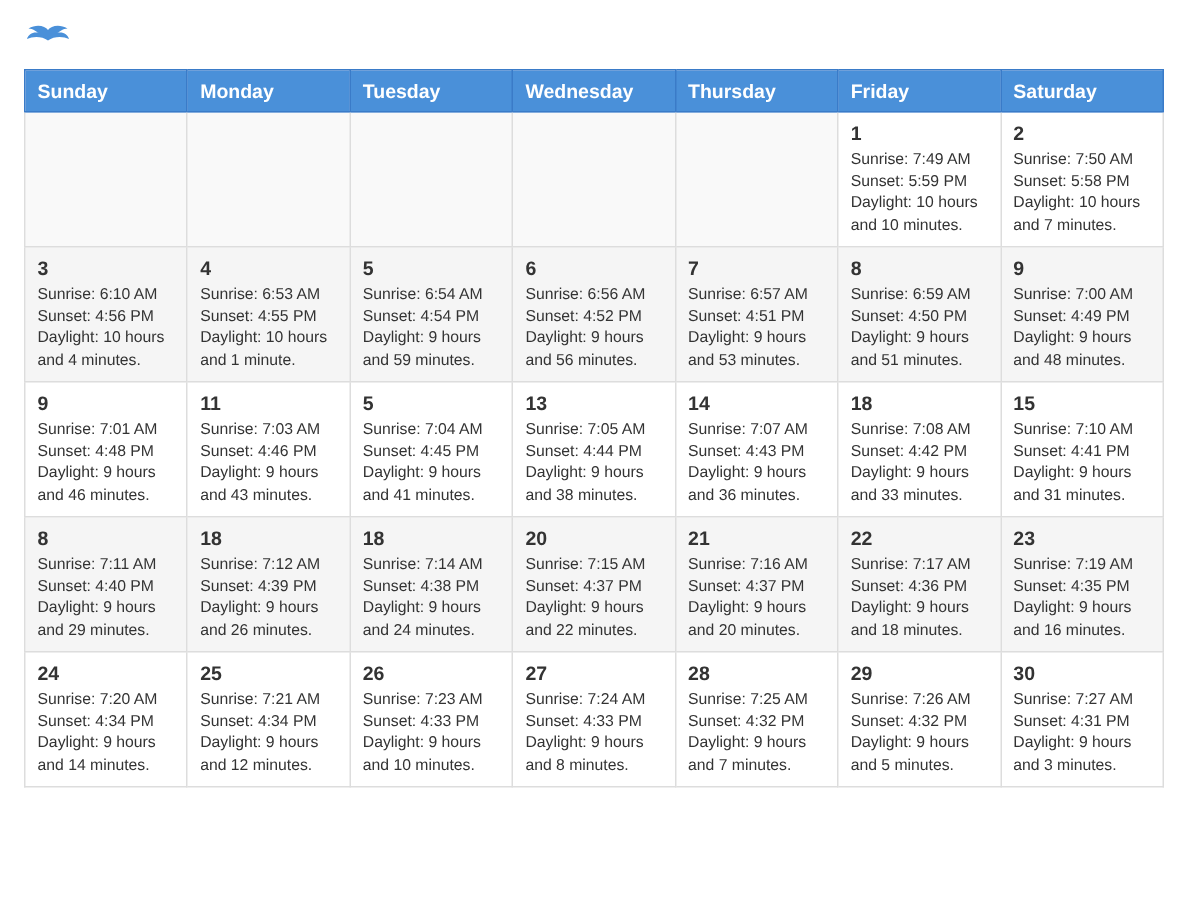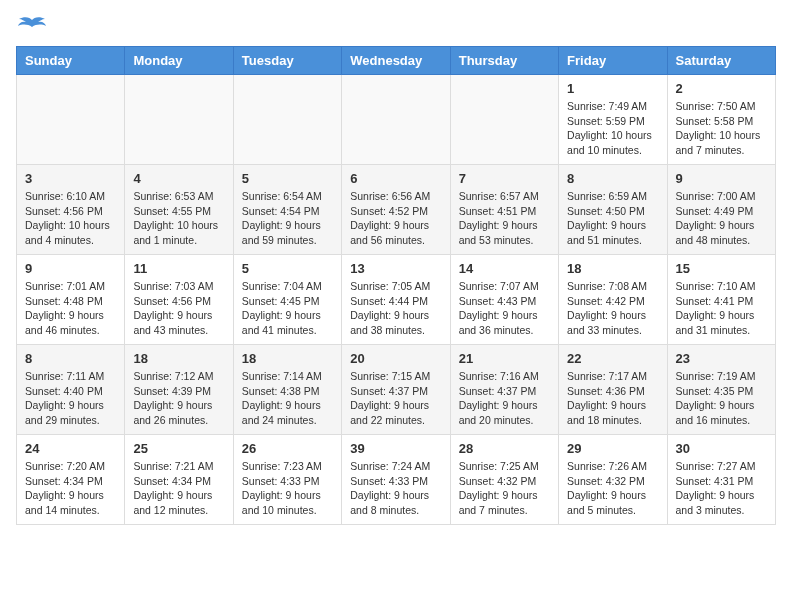--- a/index.html
+++ b/index.html
@@ -193,21 +193,21 @@
       <tr>
         <td>
           <span class="day-number">9</span>
           <div class="day-info">Sunrise: 7:01 AM
 Sunset: 4:48 PM
 Daylight: 9 hours and 46 minutes.</div>
         </td>
         <td>
           <span class="day-number">11</span>
           <div class="day-info">Sunrise: 7:03 AM
-Sunset: 4:56 PM
+Sunset: 4:46 PM
 Daylight: 9 hours and 43 minutes.</div>
         </td>
         <td>
           <span class="day-number">5</span>
           <div class="day-info">Sunrise: 7:04 AM
 Sunset: 4:45 PM
 Daylight: 9 hours and 41 minutes.</div>
         </td>
         <td>
           <span class="day-number">13</span>
@@ -291,21 +291,21 @@
 Sunset: 4:34 PM
 Daylight: 9 hours and 12 minutes.</div>
         </td>
         <td>
           <span class="day-number">26</span>
           <div class="day-info">Sunrise: 7:23 AM
 Sunset: 4:33 PM
 Daylight: 9 hours and 10 minutes.</div>
         </td>
         <td>
-          <span class="day-number">39</span>
+          <span class="day-number">27</span>
           <div class="day-info">Sunrise: 7:24 AM
 Sunset: 4:33 PM
 Daylight: 9 hours and 8 minutes.</div>
         </td>
         <td>
           <span class="day-number">28</span>
           <div class="day-info">Sunrise: 7:25 AM
 Sunset: 4:32 PM
 Daylight: 9 hours and 7 minutes.</div>
         </td>

